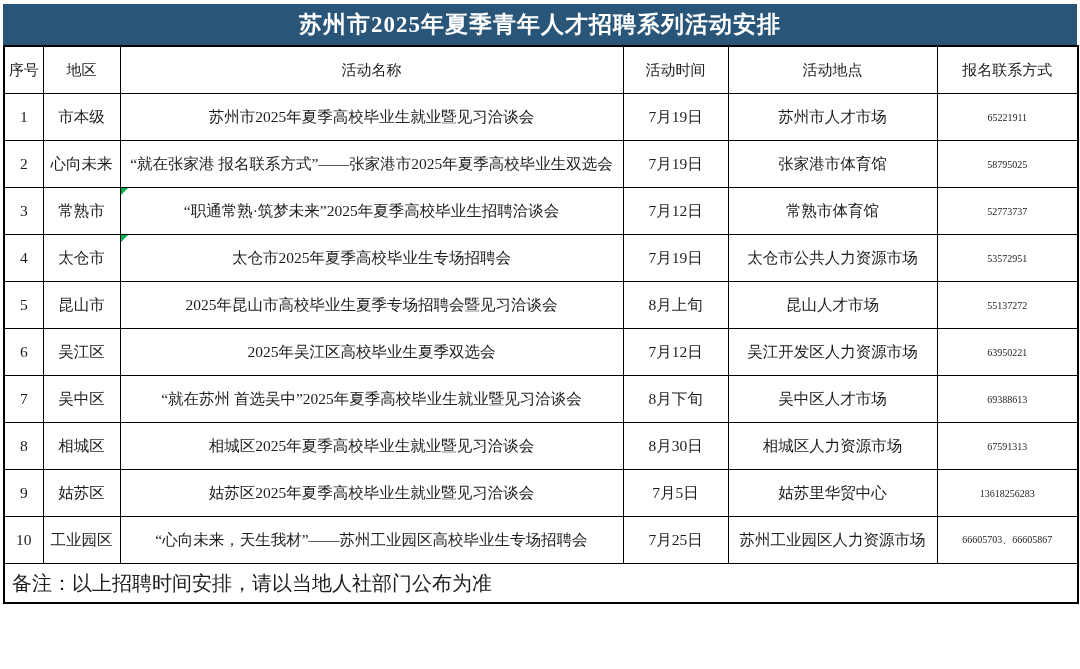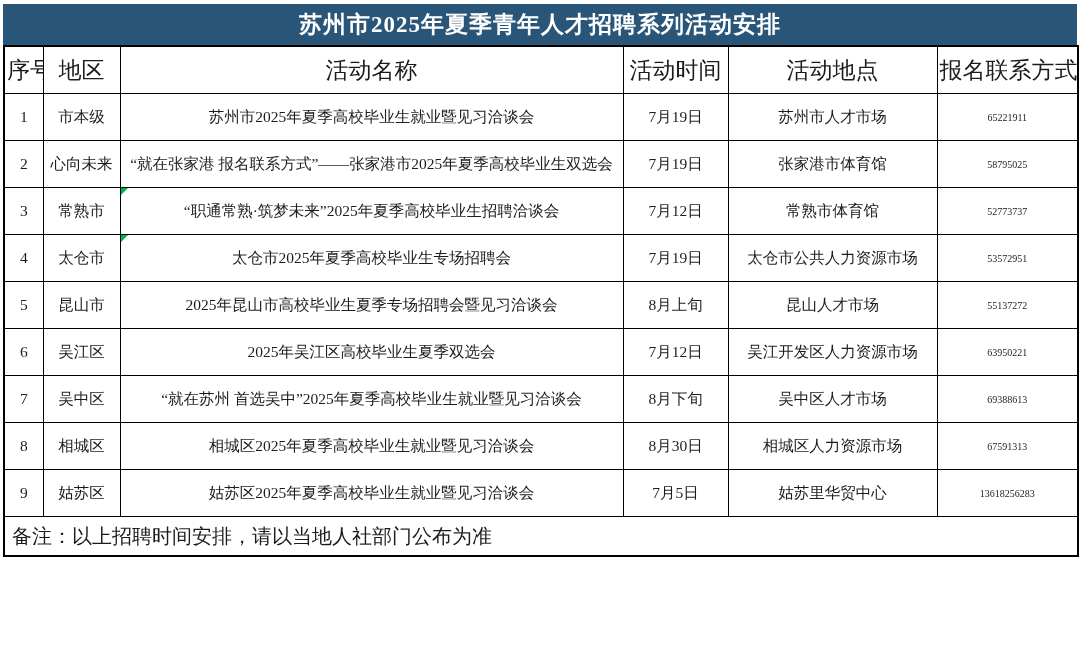--- a/index.html
+++ b/index.html
@@ -16,21 +16,21 @@
     white-space:nowrap;
   }
   table.schedule {
     width:100%; border-collapse:collapse; table-layout:fixed;
     border:2px solid #000;
   }
   th, td {
     border:1px solid #000; text-align:center; vertical-align:middle;
     padding:0 2px; overflow:hidden; white-space:nowrap;
   }
-  thead th { height:46px; font-size:23px; font-weight:normal; }
+  thead th { height:46px; font-size:15px; font-weight:normal; }
   tbody td { height:46px; font-size:15.5px; }
   td.c5 { font-size:10px; padding:0 1px; }
   td.c2 { position:relative; }
   .marker {
     position:absolute; top:0; left:0; width:0; height:0;
     border-top:7px solid #00B050; border-right:7px solid transparent;
   }
   tr.note-row td {
     height:38px; text-align:left; padding-left:7px; font-size:20px;
   }
@@ -126,20 +126,28 @@
           <td class="c5">67591313</td>
         </tr>
         <tr>
           <td class="c0">9</td>
           <td class="c1">姑苏区</td>
           <td class="c2">姑苏区2025年夏季高校毕业生就业暨见习洽谈会</td>
           <td class="c3">7月5日</td>
           <td class="c4">姑苏里华贸中心</td>
           <td class="c5">13618256283</td>
         </tr>
+        <tr>
+          <td class="c0">10</td>
+          <td class="c1">工业园区</td>
+          <td class="c2">“心向未来，天生我材”——苏州工业园区高校毕业生专场招聘会</td>
+          <td class="c3">7月25日</td>
+          <td class="c4">苏州工业园区人力资源市场</td>
+          <td class="c5">66605703、66605867</td>
+        </tr>
       </tbody>
     <tfoot>
       <tr class="note-row">
         <td colspan="6">备注：以上招聘时间安排，请以当地人社部门公布为准</td>
       </tr>
     </tfoot>
   </table>
 </div>
 
 </body></html>

